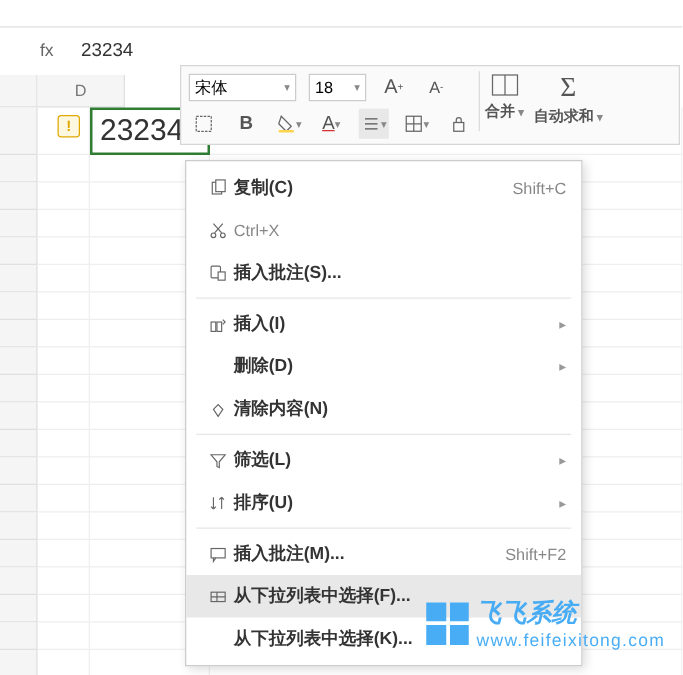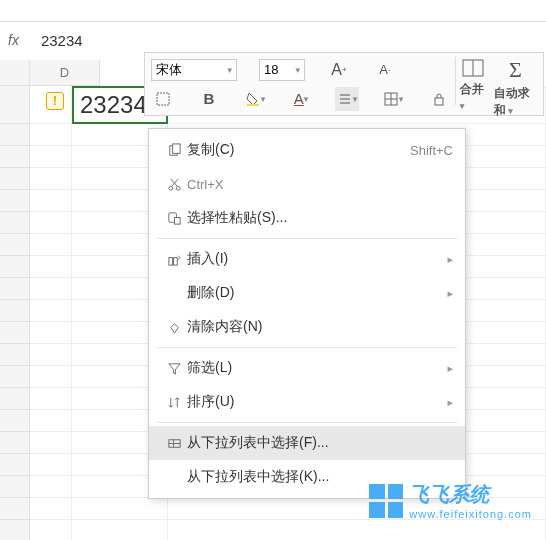--- a/index.html
+++ b/index.html
@@ -1,22 +1,22 @@
 <!DOCTYPE html>
 <html><head>
 <meta charset="utf-8">
 <style>
 * { box-sizing: border-box; margin: 0; padding: 0; }
 body { font-family: "Microsoft YaHei", Arial, sans-serif; background: #fff; width: 546px; height: 540px; overflow: hidden; position: relative; }
 .topspace { height: 22px; border-bottom: 1px solid #e0e0e0; }
 .formula-bar { display: flex; align-items: center; height: 36px; padding: 2px 4px; gap: 6px; }
-.fx { font-style: italic; color: #666; font-size: 14px; margin-left: 4px; }
+.fx { color: #666; font-size: 14px; margin-left: 28px; }
 .formula-input { flex: 0 0 80px; height: 26px; border: none; padding: 2px 6px; font-size: 15px; color: #333; margin-left: 10px; }
 .ribbon { position: absolute; left: 144px; top: 52px; right: 2px; height: 64px; border: 1px solid #d6d6d6; background: #fafafa; display: flex; flex-direction: column; padding: 4px 6px; z-index: 5; }
-.ribbon-row { display: flex; align-items: center; gap: 22px; height: 28px; }
+.ribbon-row { display: flex; align-items: center; gap: 10px; height: 28px; }
 .font-sel { width: 86px; height: 22px; border: 1px solid #ccc; background: #fff; font-size: 13px; padding: 1px 4px; display: flex; align-items: center; justify-content: space-between; }
 .size-sel { width: 46px; height: 22px; border: 1px solid #ccc; background: #fff; font-size: 13px; padding: 1px 4px; display: flex; align-items: center; justify-content: space-between; }
 .dd { color: #888; font-size: 9px; }
 .ibtn { width: 24px; height: 24px; display: flex; align-items: center; justify-content: center; color: #555; font-size: 15px; cursor: pointer; }
 .ibtn svg { width: 16px; height: 16px; }
 .vdiv { width: 1px; height: 48px; background: #dcdcdc; margin: 0 4px; }
 .ribbon-right { display: flex; align-items: flex-start; gap: 8px; }
 .rgrp { display: flex; flex-direction: column; align-items: center; gap: 2px; font-size: 12px; color: #555; }
 .rgrp .lbl { font-size: 12px; font-weight: bold; }
 .colheads { position: absolute; top: 60px; left: 0; height: 26px; display: flex; }
@@ -26,29 +26,29 @@
 .rowh { width: 30px; border-right: 1px solid #e0e0e0; border-bottom: 1px solid #e0e0e0; background: #f5f5f5; display: flex; align-items: center; justify-content: center; color: #777; font-size: 12px; }
 .cell { border-right: 1px solid #eee; border-bottom: 1px solid #eee; }
 .row1 { height: 38px; }
 .active { border: 2px solid #2e7d32; display: flex; align-items: center; padding-left: 6px; font-size: 24px; color: #333; position: relative; }
 .err-ic { position: absolute; left: -28px; top: 6px; width: 18px; height: 18px; border: 1px solid #e0a800; border-radius: 3px; display: flex; align-items: center; justify-content: center; background: #fff8e1; }
 .err-ic::after { content: "!"; color: #e0a800; font-weight: bold; font-size: 12px; }
 .ctxmenu { position: absolute; left: 148px; top: 128px; width: 318px; background: #fff; border: 1px solid #ccc; box-shadow: 2px 2px 8px rgba(0,0,0,.15); z-index: 20; padding: 4px 0; }
 .mi { display: flex; align-items: center; height: 34px; padding: 0 12px; font-size: 14px; color: #333; cursor: pointer; position: relative; }
 .mi:hover, .mi.hl { background: #e8e8e8; }
 .mi .mico { width: 26px; display: flex; justify-content: center; color: #666; }
-.mi .mlbl { flex: 1; }
+.mi .mlbl { flex: 1; font-weight: bold; }
 .mi .mshort { color: #888; font-size: 13px; }
 .mi .marrow { color: #999; font-size: 11px; margin-left: 6px; }
 .sep { height: 1px; background: #e6e6e6; margin: 3px 8px; }
 .wm { position: absolute; right: 14px; bottom: 20px; display: flex; align-items: center; gap: 6px; opacity: .95; z-index: 30; }
 .wlogo { width: 34px; height: 34px; display: grid; grid-template-columns: 1fr 1fr; grid-template-rows: 1fr 1fr; gap: 3px; }
 .wlogo span { background: #3fa9f5; }
 .wtxt { font-size: 20px; font-weight: bold; font-style: italic; color: #3fa9f5; }
-.wsub { font-size: 11px; color: #3fa9f5; letter-spacing: 1px; }
+.wsub { font-size: 14px; color: #3fa9f5; letter-spacing: 1px; }
 </style>
 </head>
 <body>
 
 <div class="topspace"></div>
 
 <div class="formula-bar">
   <span class="fx">fx</span>
   <input class="formula-input" value="23234" style="">
 </div>
@@ -280,21 +280,21 @@
       </span>
     <span class="mshort">Ctrl+X</span>
   </div>
   <div class="mi">
     <span class="mico">
         <svg width="15" height="15" viewBox="0 0 16 16">
           <rect x="2" y="2" width="8" height="10" rx="1" fill="none" stroke="#666"></rect>
           <rect x="8" y="7" width="6" height="7" fill="#fff" stroke="#666"></rect>
         </svg>
       </span>
-    <span class="mlbl">选择性粘贴(S)...</span>
+    <span class="mlbl">插入批注(S)...</span>
   </div>
   <div class="sep"></div>
   <div class="mi">
     <span class="mico">
         <svg width="15" height="15" viewBox="0 0 16 16">
           <rect x="2" y="6" width="4" height="8" fill="none" stroke="#666"></rect>
           <rect x="7" y="6" width="4" height="8" fill="none" stroke="#666"></rect>
           <path d="M12 4l2 2-2 2" fill="none" stroke="#666"></path>
         </svg>
       </span>
@@ -327,20 +327,30 @@
   <div class="mi">
     <span class="mico">
         <svg width="15" height="15" viewBox="0 0 16 16">
           <path d="M4 3v10m0 0l-2-2m2 2l2-2M11 13V3m0 0l-2 2m2-2l2 2" fill="none" stroke="#666"></path>
         </svg>
       </span>
     <span class="mlbl">排序(U)</span>
     <span class="marrow">▸</span>
   </div>
   <div class="sep"></div>
+  <div class="mi">
+    <span class="mico">
+        <svg width="15" height="15" viewBox="0 0 16 16">
+          <rect x="2" y="3" width="12" height="8" fill="none" stroke="#666"></rect>
+          <path d="M6 11l-2 3v-3" fill="none" stroke="#666"></path>
+        </svg>
+      </span>
+    <span class="mlbl">插入批注(M)...</span>
+    <span class="mshort">Shift+F2</span>
+  </div>
   <div class="mi hl">
     <span class="mico">
         <svg width="15" height="15" viewBox="0 0 16 16">
           <rect x="2" y="4" width="12" height="8" fill="none" stroke="#666"></rect>
           <line x1="2" y1="8" x2="14" y2="8" stroke="#666"></line>
           <line x1="7" y1="4" x2="7" y2="12" stroke="#666"></line>
         </svg>
       </span>
     <span class="mlbl">从下拉列表中选择(F)...</span>
   </div>

